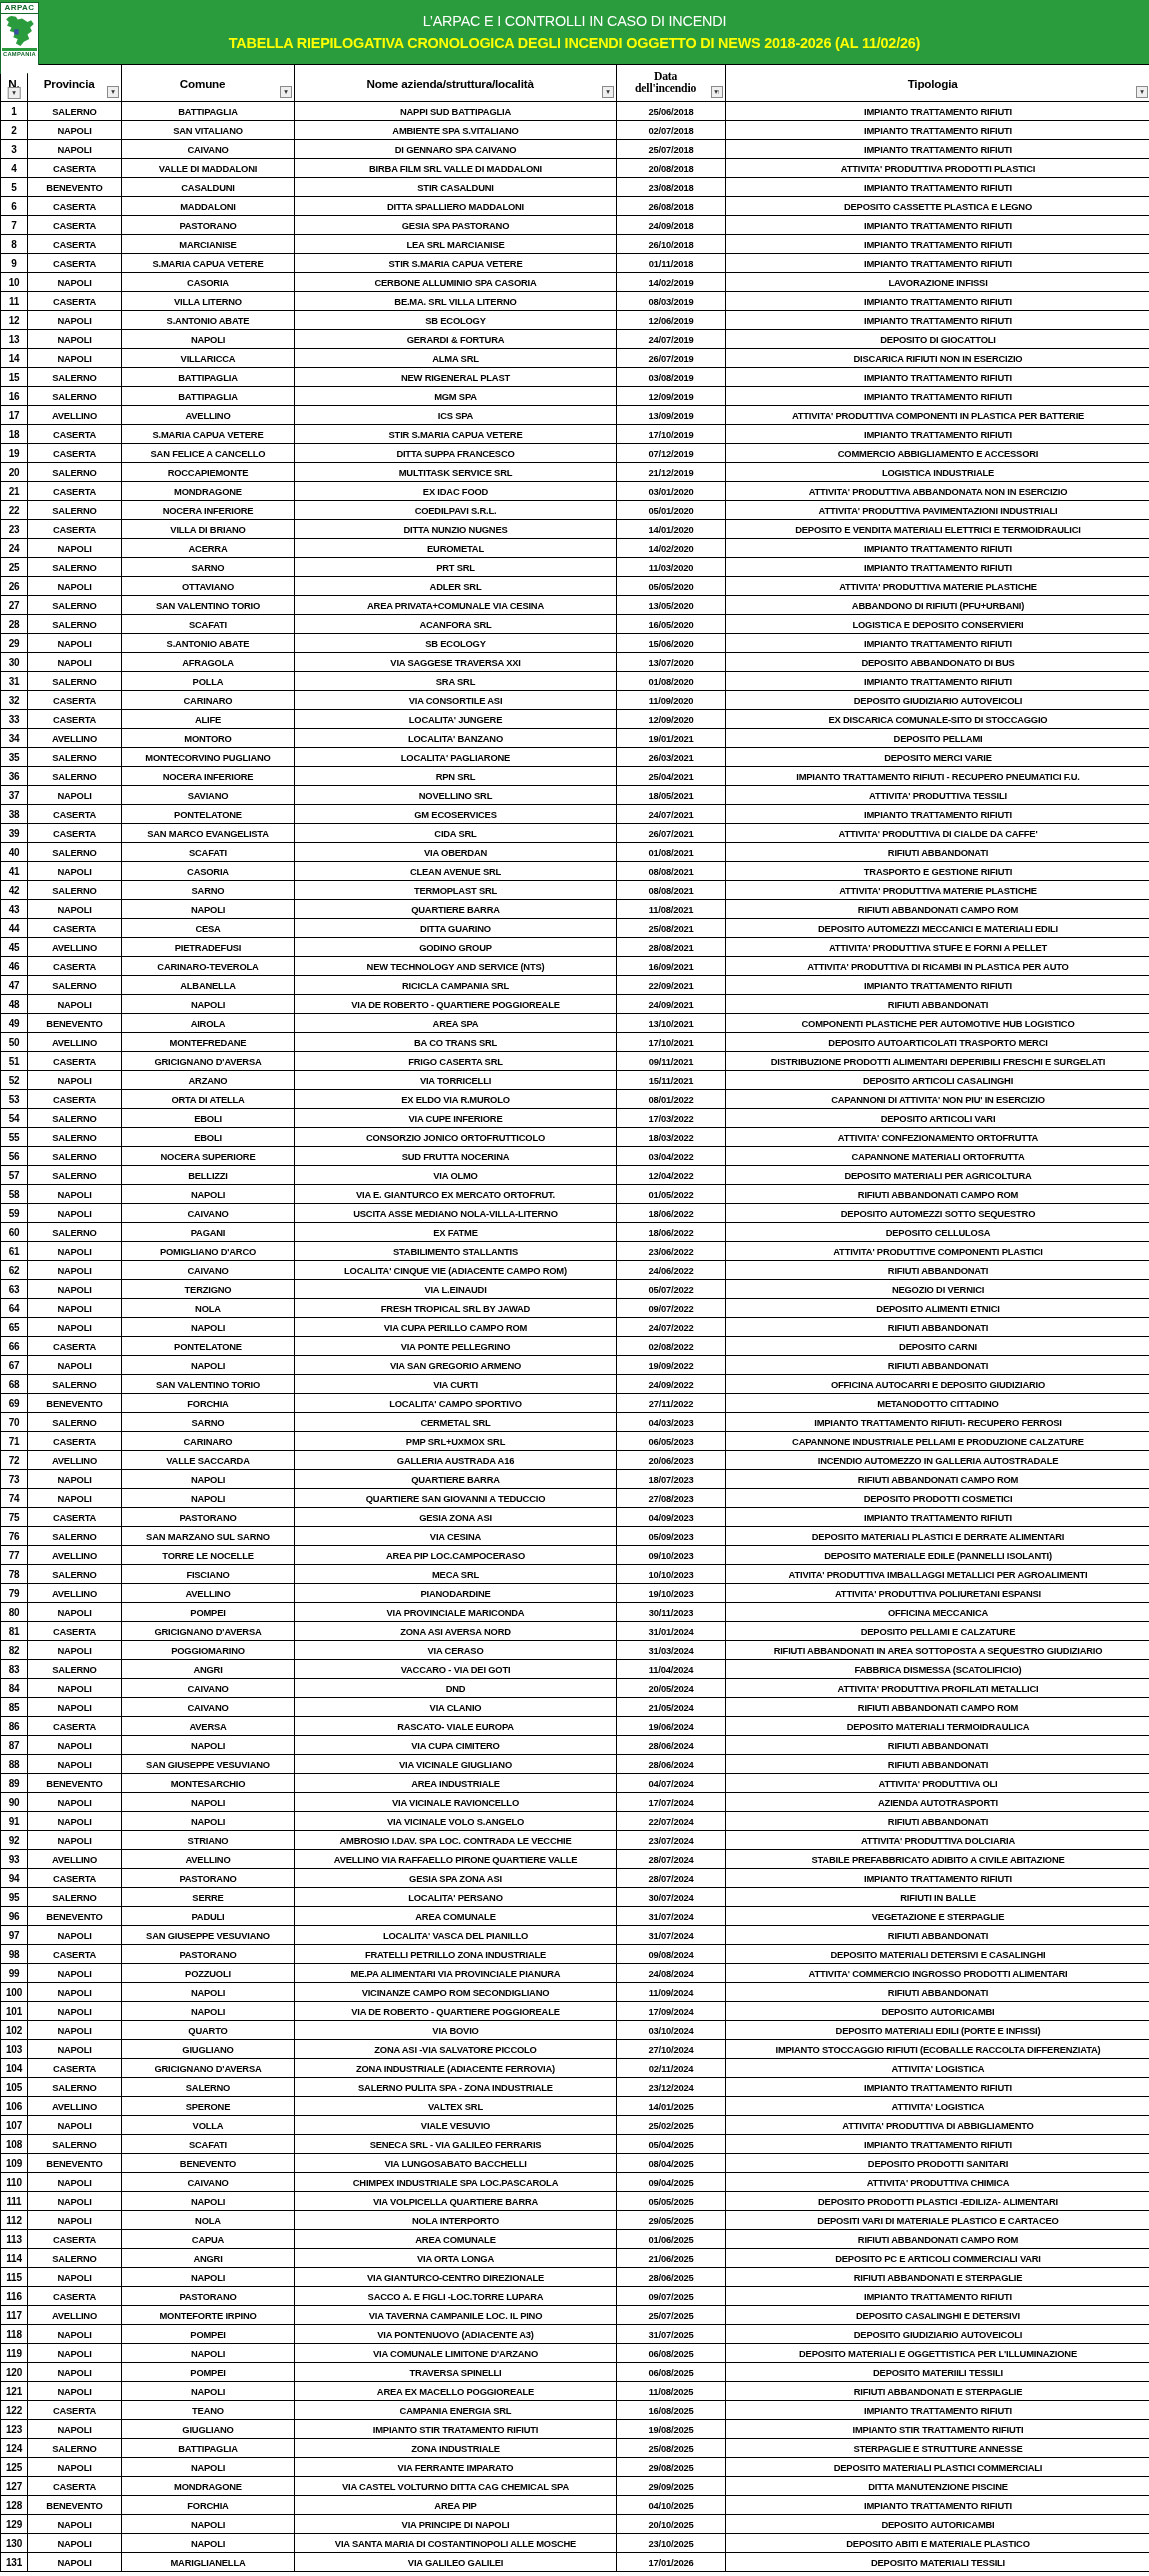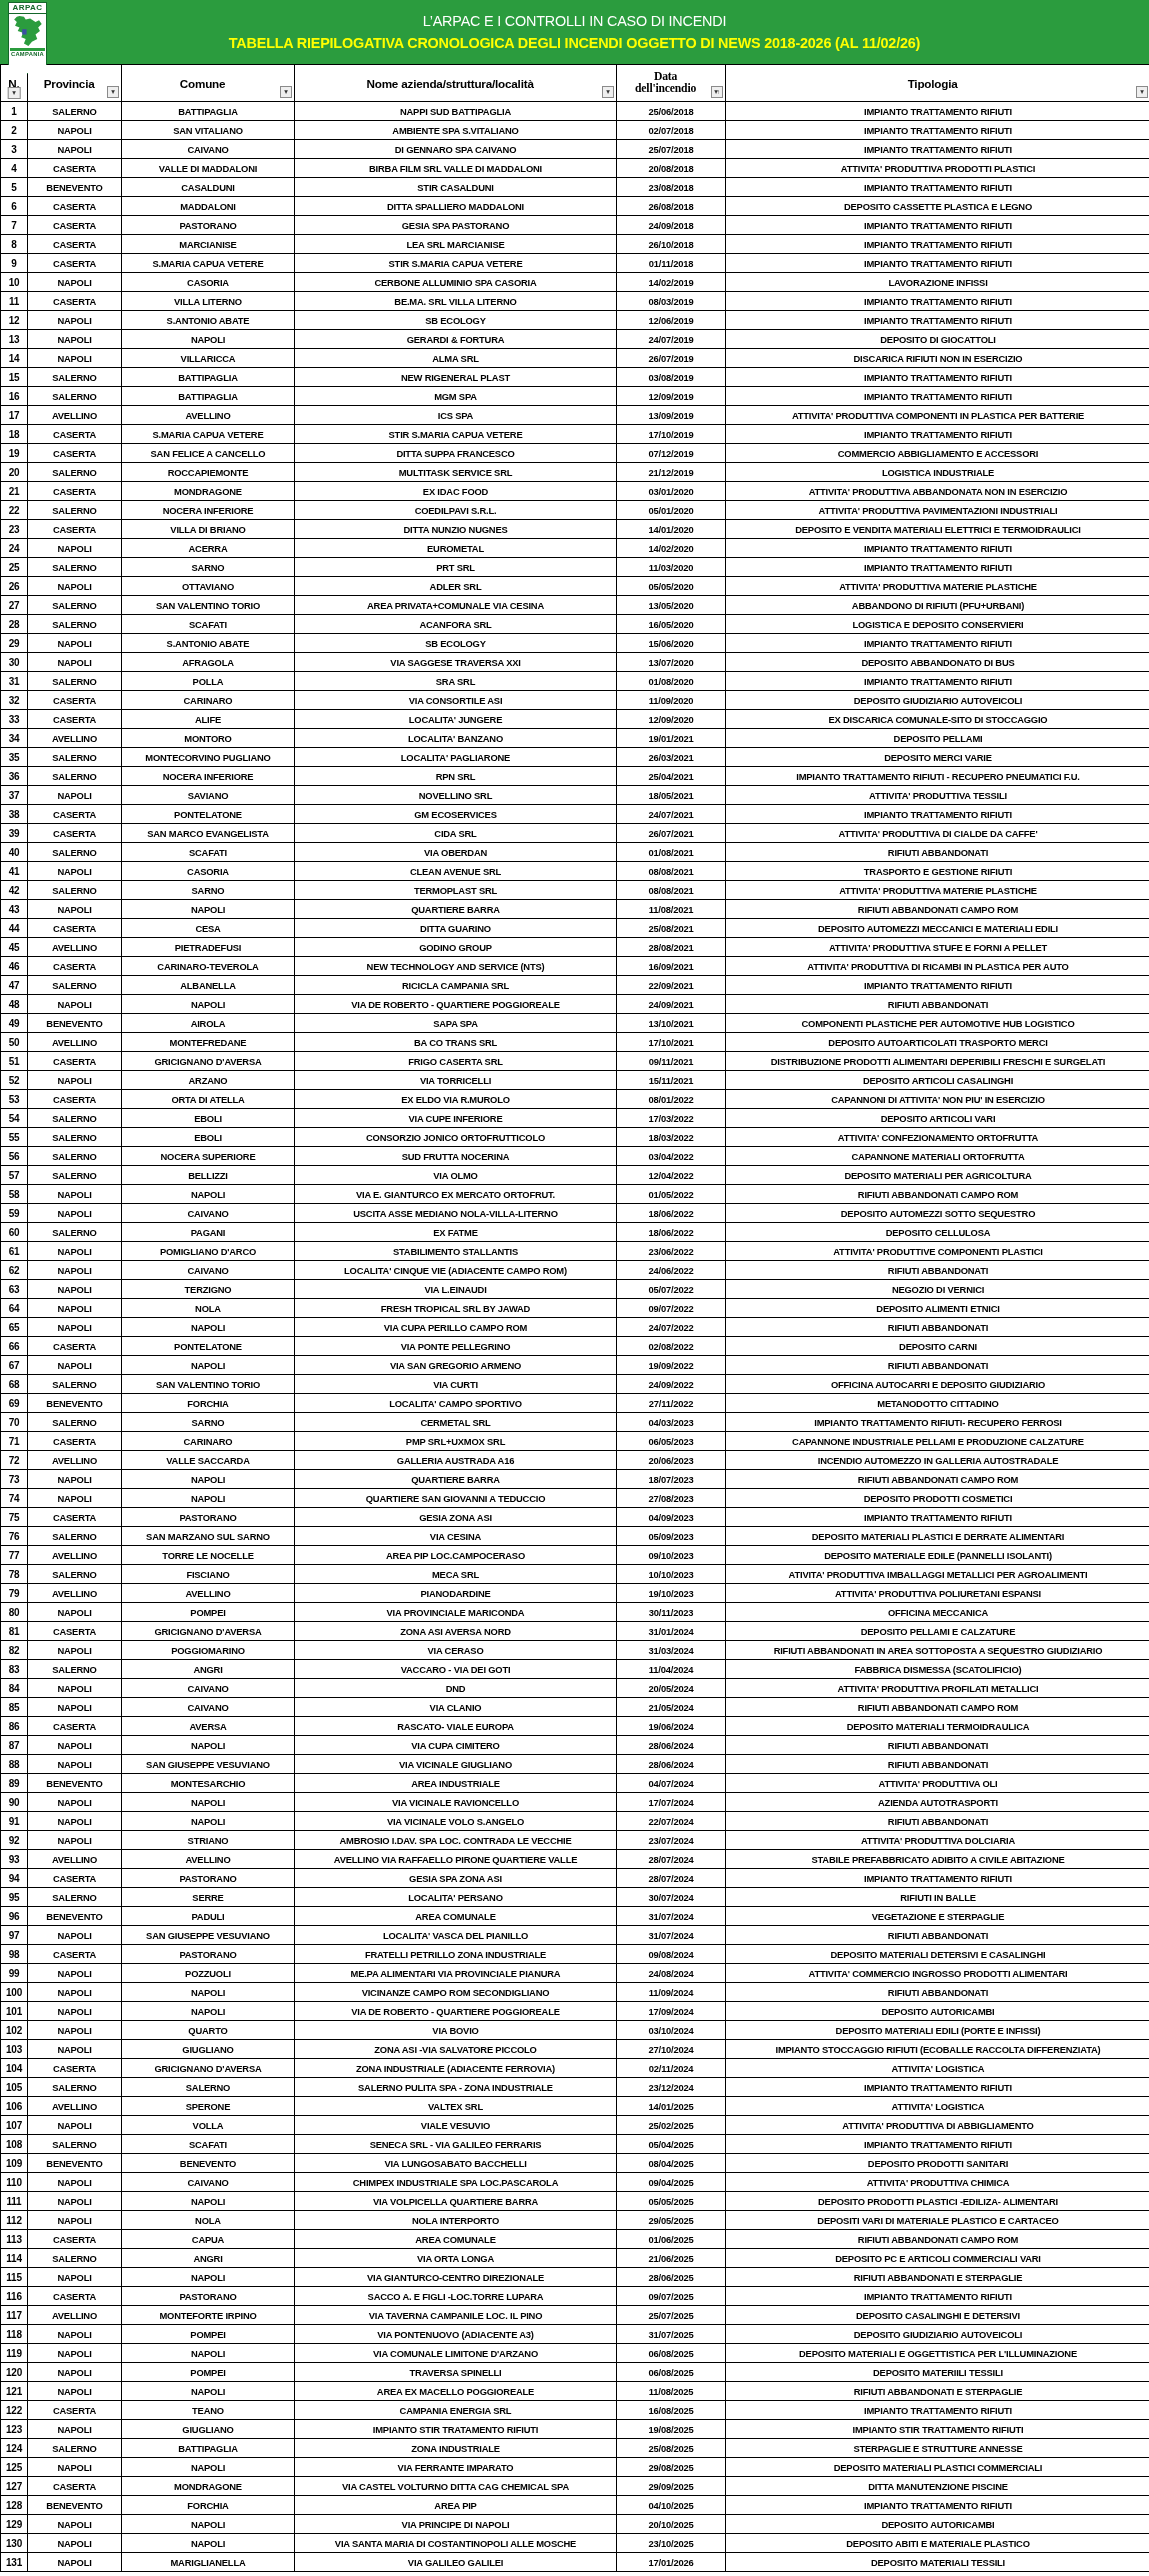--- a/index.html
+++ b/index.html
@@ -28,21 +28,21 @@
     font-size:14.4px;font-weight:400;letter-spacing:-0.2px;
     white-space:nowrap;
   }
   .banner .t2{
     color:var(--line2);
     font-size:14.4px;font-weight:700;letter-spacing:-0.2px;
     white-space:nowrap;
   }
   
   .logo{
-    position:absolute;left:8px;top:1.8px;
+    position:absolute;left:0;top:1.8px;
     width:39px;height:72px;
     background:#fff;
     border:0.9px solid #14672a;
     display:flex;flex-direction:column;align-items:center;
     overflow:hidden;
   }
   .logo .arpac{
     font-size:8px;font-weight:700;color:#14672a;
     letter-spacing:0.4px;line-height:10px;
     border-bottom:0.9px solid #14672a;
@@ -549,21 +549,21 @@
         <td class="cell-provincia">NAPOLI</td>
         <td class="cell-comune">NAPOLI</td>
         <td class="cell-nome">VIA DE ROBERTO - QUARTIERE POGGIOREALE</td>
         <td class="cell-data">24/09/2021</td>
         <td class="cell-tipologia">RIFIUTI ABBANDONATI</td>
       </tr>
       <tr>
         <td class="cell-n">49</td>
         <td class="cell-provincia">BENEVENTO</td>
         <td class="cell-comune">AIROLA</td>
-        <td class="cell-nome">SAPA SPA</td>
+        <td class="cell-nome">AREA SPA</td>
         <td class="cell-data">13/10/2021</td>
         <td class="cell-tipologia">COMPONENTI PLASTICHE PER AUTOMOTIVE HUB LOGISTICO</td>
       </tr>
       <tr>
         <td class="cell-n">50</td>
         <td class="cell-provincia">AVELLINO</td>
         <td class="cell-comune">MONTEFREDANE</td>
         <td class="cell-nome">BA CO TRANS SRL</td>
         <td class="cell-data">17/10/2021</td>
         <td class="cell-tipologia">DEPOSITO AUTOARTICOLATI TRASPORTO MERCI</td>

